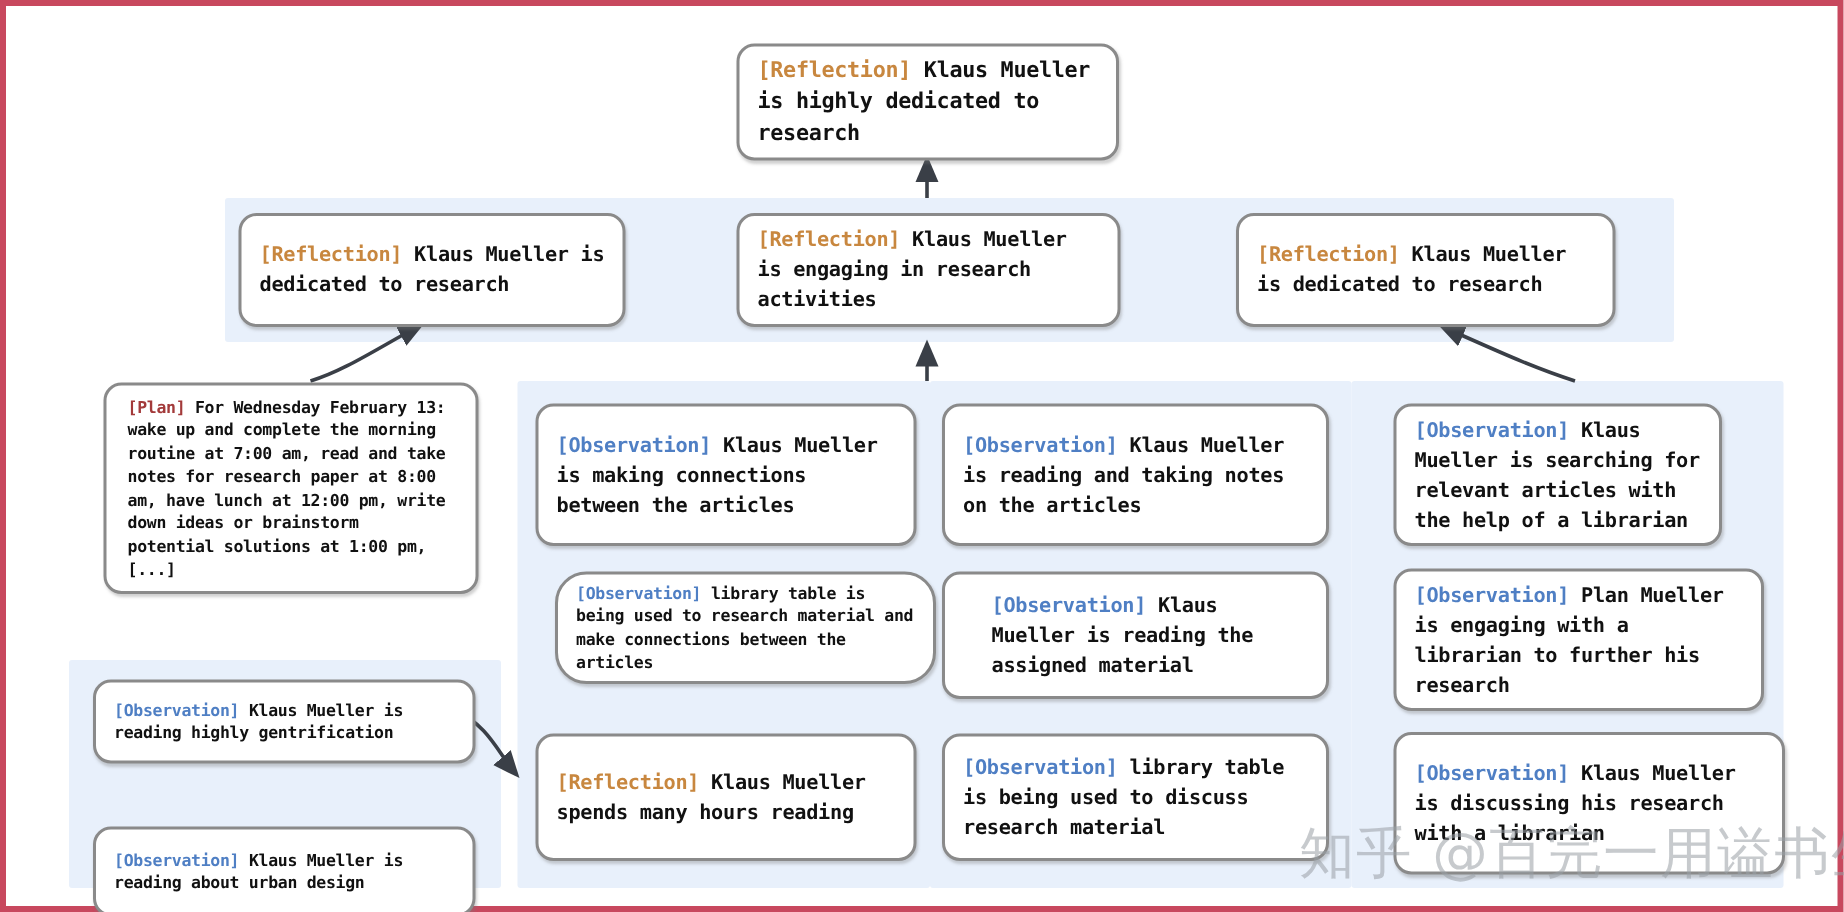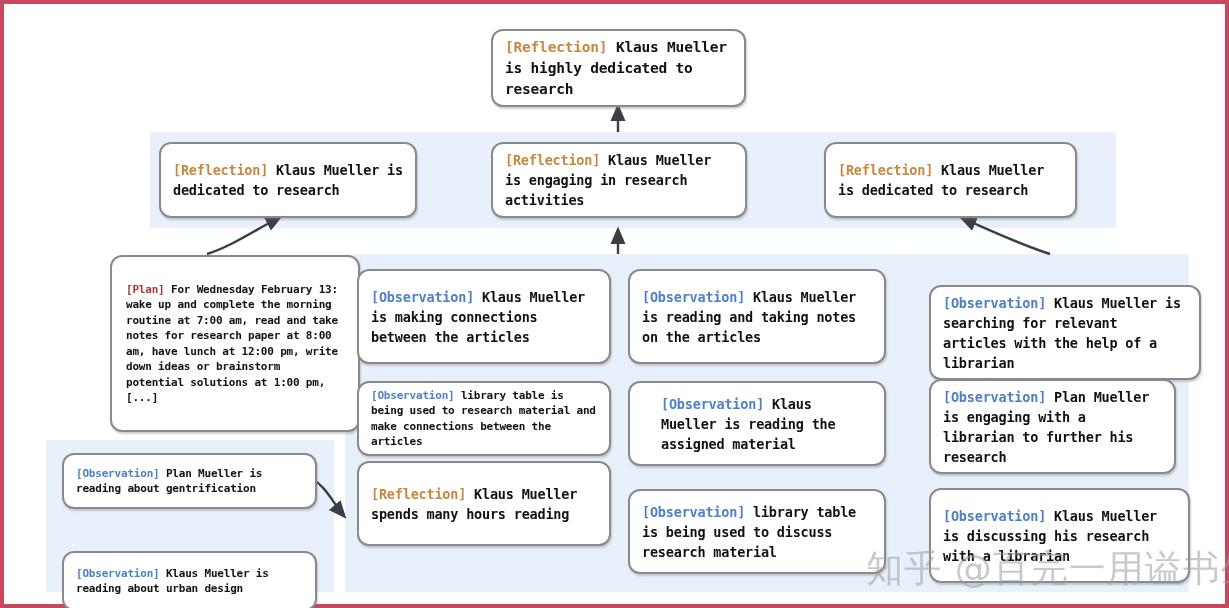--- a/index.html
+++ b/index.html
@@ -108,51 +108,51 @@
         <span class="tag-reflection">[Reflection]</span><span> Klaus Mueller is engaging in research activities</span>
       </div>
     </div>
 
     <div class="node f14" style="left:820px;top:138px;width:253px;height:76px;">
       <div class="inner">
         <span class="tag-reflection">[Reflection]</span><span> Klaus Mueller is dedicated to research</span>
       </div>
     </div>
 
-    <div class="node f11" style="left:65px;top:251px;width:250px;height:177px;margin-left:41px;">
+    <div class="node f11" style="left:65px;top:251px;width:250px;height:141px;">
       <div class="inner" style="padding:0 14px;">
         <span class="tag-plan">[Plan]</span><span> For Wednesday February 13: wake up and complete the morning routine at 7:00 am, read and take notes for research paper at 8:00 am, have lunch at 12:00 pm, write down ideas or brainstorm potential solutions at 1:00 pm, [...]</span>
       </div>
     </div>
 
     <div class="node f11" style="left:58px;top:449px;width:255px;height:56px;">
       <div class="inner">
-        <span class="tag-observation">[Observation]</span><span> Plan Mueller is reading about gentrification</span>
+        <span class="tag-observation">[Observation]</span><span> Klaus Mueller is reading highly gentrification</span>
       </div>
     </div>
 
     <div class="node f11" style="left:58px;top:519px;width:255px;height:60px;margin-top:28px;">
       <div class="inner">
         <span class="tag-observation">[Observation]</span><span> Klaus Mueller is reading about urban design</span>
       </div>
     </div>
 
     <div class="node f14" style="left:353px;top:265px;width:254px;height:95px;">
       <div class="inner">
         <span class="tag-observation">[Observation]</span><span> Klaus Mueller is making connections between the articles</span>
       </div>
     </div>
 
-    <div class="node f11" style="left:353px;top:377px;width:254px;height:75px;">
+    <div class="node f11" style="left:366px;top:377px;width:254px;height:75px;border-radius:21px;">
       <div class="inner">
         <span class="tag-observation">[Observation]</span><span> library table is being used to research material and make connections between the articles</span>
       </div>
     </div>
 
-    <div class="node f14" style="left:353px;top:457px;width:254px;height:85px;">
+    <div class="node f14" style="left:353px;top:485px;width:254px;height:85px;">
       <div class="inner">
         <span class="tag-reflection">[Reflection]</span><span> Klaus Mueller spends many hours reading</span>
       </div>
     </div>
 
     <div class="node f14" style="left:624px;top:265px;width:258px;height:95px;">
       <div class="inner">
         <span class="tag-observation">[Observation]</span><span> Klaus Mueller is reading and taking notes on the articles</span>
       </div>
     </div>
@@ -162,21 +162,21 @@
         <span class="tag-observation">[Observation]</span><span> Klaus Mueller is reading the assigned material</span>
       </div>
     </div>
 
     <div class="node f14" style="left:624px;top:485px;width:258px;height:85px;">
       <div class="inner">
         <span class="tag-observation">[Observation]</span><span> library table is being used to discuss research material</span>
       </div>
     </div>
 
-    <div class="node f14" style="left:925px;top:281px;width:272px;height:95px;">
+    <div class="node f14" style="left:925px;top:265px;width:219px;height:95px;">
       <div class="inner">
         <span class="tag-observation">[Observation]</span><span> Klaus Mueller is searching for relevant articles with the help of a librarian</span>
       </div>
     </div>
 
     <div class="node f14" style="left:925px;top:375px;width:247px;height:95px;">
       <div class="inner">
         <span class="tag-observation">[Observation]</span><span> Plan Mueller is engaging with a librarian to further his research</span>
       </div>
     </div>

